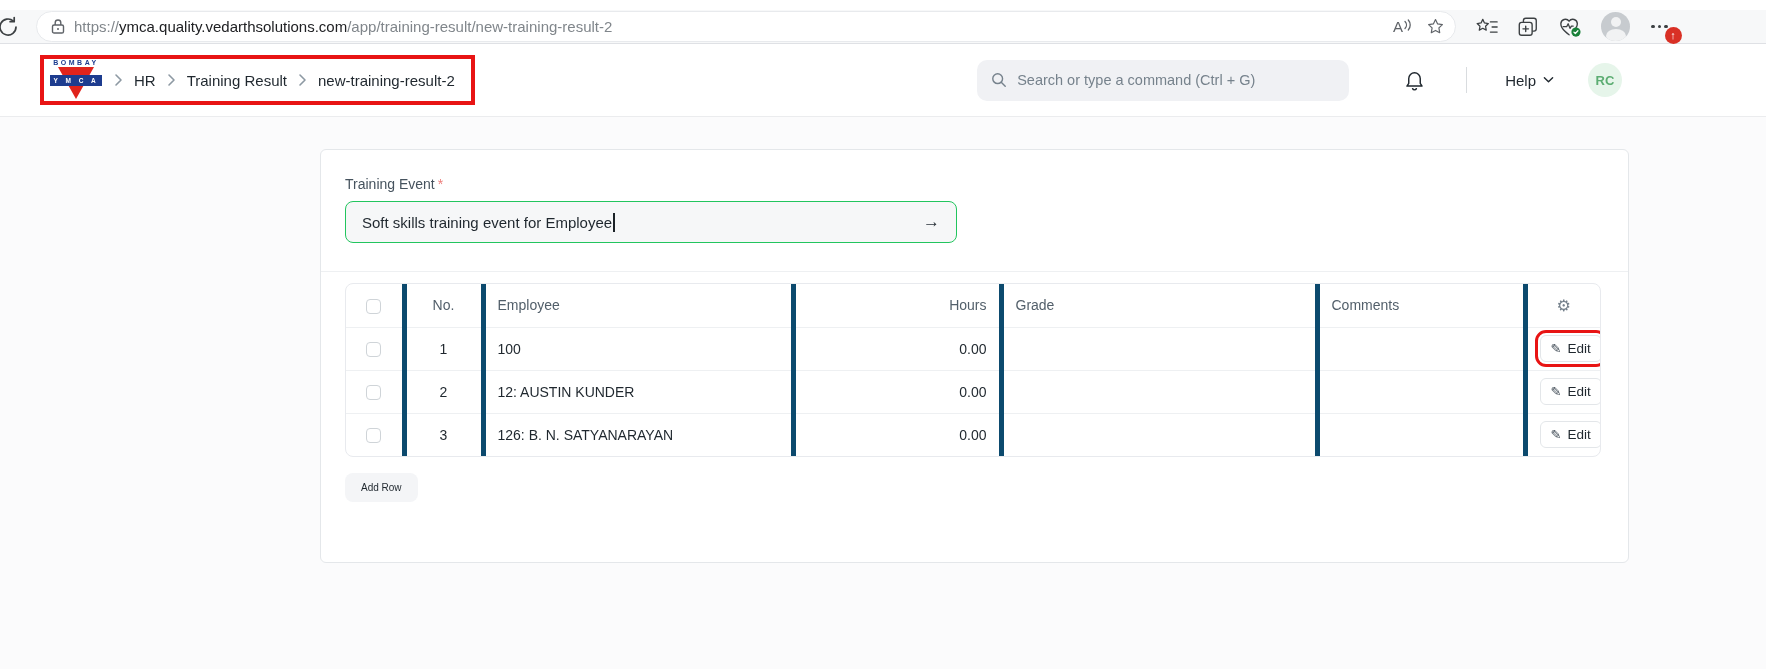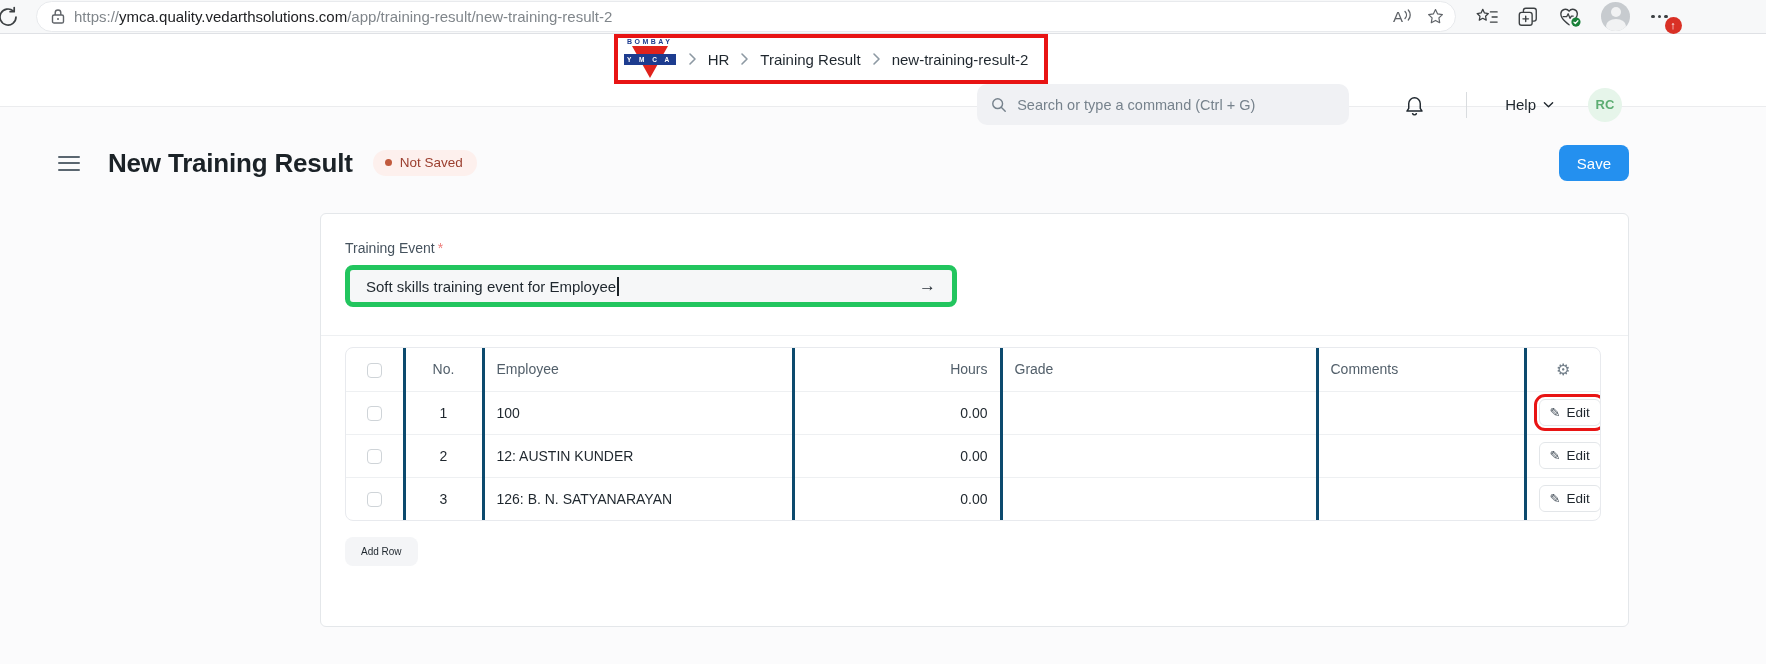--- a/index.html
+++ b/index.html
@@ -5,21 +5,21 @@
   * { box-sizing: border-box; margin: 0; padding: 0; }
   html,body { width:1766px; height:669px; }
   body {
     font-family: "Liberation Sans", "DejaVu Sans", sans-serif;
     background:#ffffff; overflow:hidden; color:#1f272e;
   }
 
   
   .browser-bar {
     height:34px; background:#f7f8f9; border-bottom:1px solid #dfe1e5;
-    display:flex; align-items:center; padding:0 14px 0 0; gap:8px;
+    display:flex; align-items:center; padding:0 14px 0 0; gap:8px;margin-top:10px;
   }
   .refresh-wrap { width:34px; display:flex; justify-content:flex-start; padding-left:2px; margin-left:-6px; }
   .address-pill {
     flex:0 0 auto; width:1420px; height:31px; background:#ffffff; border:1px solid #e8eaed;
     border-radius:16px; display:flex; align-items:center; padding:0 10px 0 14px; gap:9px;
   }
   .url { font-size:15px; white-space:nowrap; overflow:hidden; flex:1; }
   .url .dim { color:#80868b; }
   .url .host { color:#202124; }
   .pill-right { display:flex; align-items:center; gap:14px; margin-left:auto; }
@@ -32,21 +32,21 @@
     background:#d93025; color:#fff; font-size:11px; font-weight:bold;
     display:flex; align-items:center; justify-content:center;
   }
   .profile-circle { width:29px; height:29px; border-radius:50%; background:#c7cbcf; position:relative; overflow:hidden; }
   .profile-circle .head { position:absolute; left:9.5px; top:5px; width:10px; height:10px; border-radius:50%; background:#f1f2f3; }
   .profile-circle .torso { position:absolute; left:4.5px; top:17px; width:20px; height:14px; border-radius:50%; background:#f1f2f3; }
 
   
   .app-navbar {
     height:73px; background:#ffffff; border-bottom:1px solid #ebecee;
-    display:flex; align-items:center; padding:0 144px 0 40px;flex-direction:column;
+    display:flex; align-items:center; padding:0 144px 0 40px;
   }
   .annotation-box-breadcrumb {
     border:4px solid #e81414; display:flex; align-items:center; gap:12px;
     padding:3px 16px 3px 6px; height:50px;
   }
   .ymca-logo { position:relative; width:52px; height:44px; flex:0 0 auto; }
   .ymca-logo .logo-top {
     color:#1d3c8f; font-size:7px; font-weight:bold; letter-spacing:2.5px;
     text-align:center; line-height:9px;
   }
@@ -102,31 +102,31 @@
   
   .content { padding:32px 137px 0 320px; }
   .form-card {
     background:#ffffff; border:1px solid #e4e7ea; border-radius:6px;
     padding:26px 24px 22px 24px; min-height:414px;
   }
   .field-label { font-size:14px; color:#46535e; }
   .req-asterisk { color:#ed7d7a; margin-left:3px; }
   .link-input {
     margin-top:9px; width:612px; height:42px; background:#f6f7f8;
-    border:5px solid #22c55e; border-radius:8px; display:flex; align-items:center;
+    border:1px solid #22c55e; border-radius:8px; display:flex; align-items:center;
     padding:0 16px; font-size:15px; color:#1f272e; cursor:text;
   }
   .text-caret { display:inline-block; width:1.5px; height:19px; background:#1b2227; margin-left:1px; }
   .link-arrow { margin-left:auto; color:#2a323a; font-size:17px; }
   .section-divider { border-top:1px solid #eef0f2; margin:28px -24px 0 -24px; }
   .grid-label { margin-top:24px; font-size:14px; color:#46535e; }
 
   .grid-wrap { margin-top:11px; width:1256px; border:1px solid #e8eaee; border-radius:8px; overflow:hidden; }
   table.grid { width:100%; table-layout:fixed; border-collapse:collapse; font-size:14px; }
-  .grid th, .grid td { border-bottom:1px solid #eef0f2; border-right:3px solid #0c4a6e; height:43px; padding:0 12px; }
+  .grid th, .grid td { border-bottom:1px solid #eef0f2; border-right:5px solid #0c4a6e; height:43px; padding:0 12px; }
   .grid th:last-child, .grid td:last-child { border-right:none; }
   .grid tr:last-child td { border-bottom:none; }
   .grid th { font-weight:normal; color:#525f6a; text-align:left; }
   .col-check, .col-gear { text-align:center !important; }
   .col-no { text-align:center !important; }
   .col-hours { text-align:right !important; }
   .cell-checkbox {
     display:inline-block; width:15px; height:15px; border:1.5px solid #cfd4d8;
     border-radius:4px; background:#fff; vertical-align:middle; cursor:pointer;
   }
@@ -249,33 +249,20 @@
       <span>Help</span>
       <svg width="11" height="8" viewBox="0 0 12 8">
         <path d="M1.5 1.5L6 6l4.5-4.5" fill="none" stroke="#1f272e" stroke-width="1.5" stroke-linecap="round" stroke-linejoin="round"></path>
       </svg>
     </div>
     <div class="avatar-rc">RC</div>
   </div>
 </div>
 
 <div class="page-area">
-  <div class="page-header">
-    <div class="sidebar-toggle">
-        <i></i>
-        <i></i>
-        <i></i>
-      </div>
-    <h1 class="page-title">New Training Result</h1>
-    <div class="status-badge">
-      <span class="dot"></span>
-      <span>Not Saved</span>
-    </div>
-    <button class="save-btn">Save</button>
-  </div>
 
   <div class="content">
     <div class="form-card">
       <div class="field-label">
         <span>Training Event</span><span class="req-asterisk">*</span>
       </div>
       <div class="link-input">
         <span>Soft skills training event for Employee</span>
         <span class="text-caret"></span>
         <span class="link-arrow">→</span>

